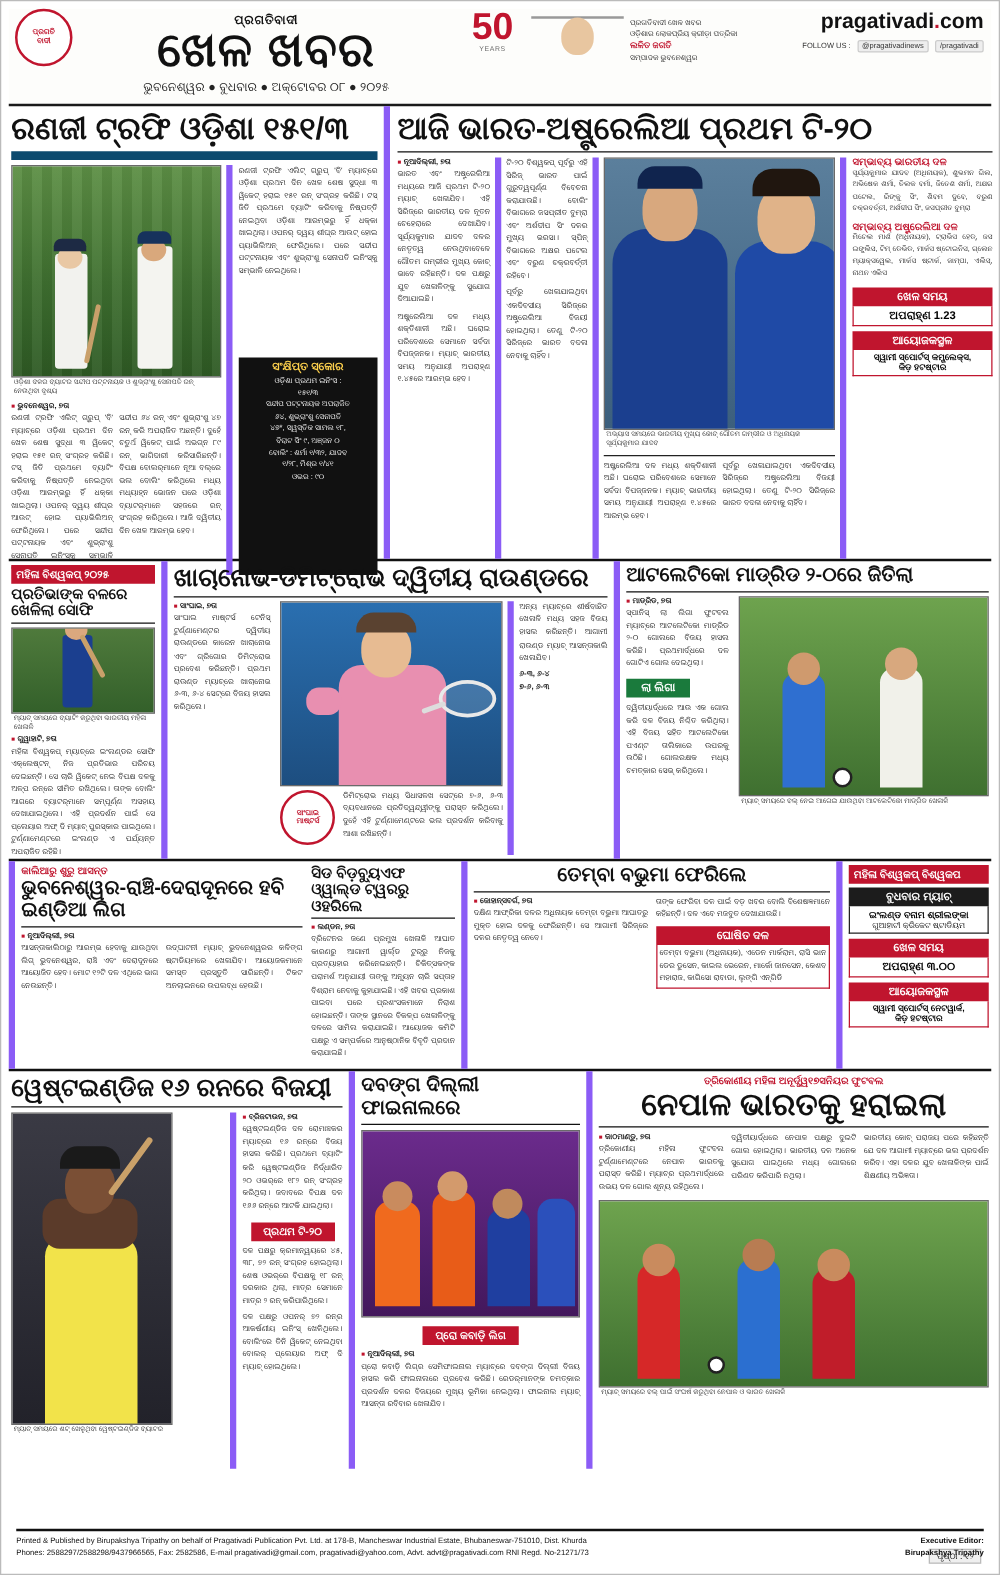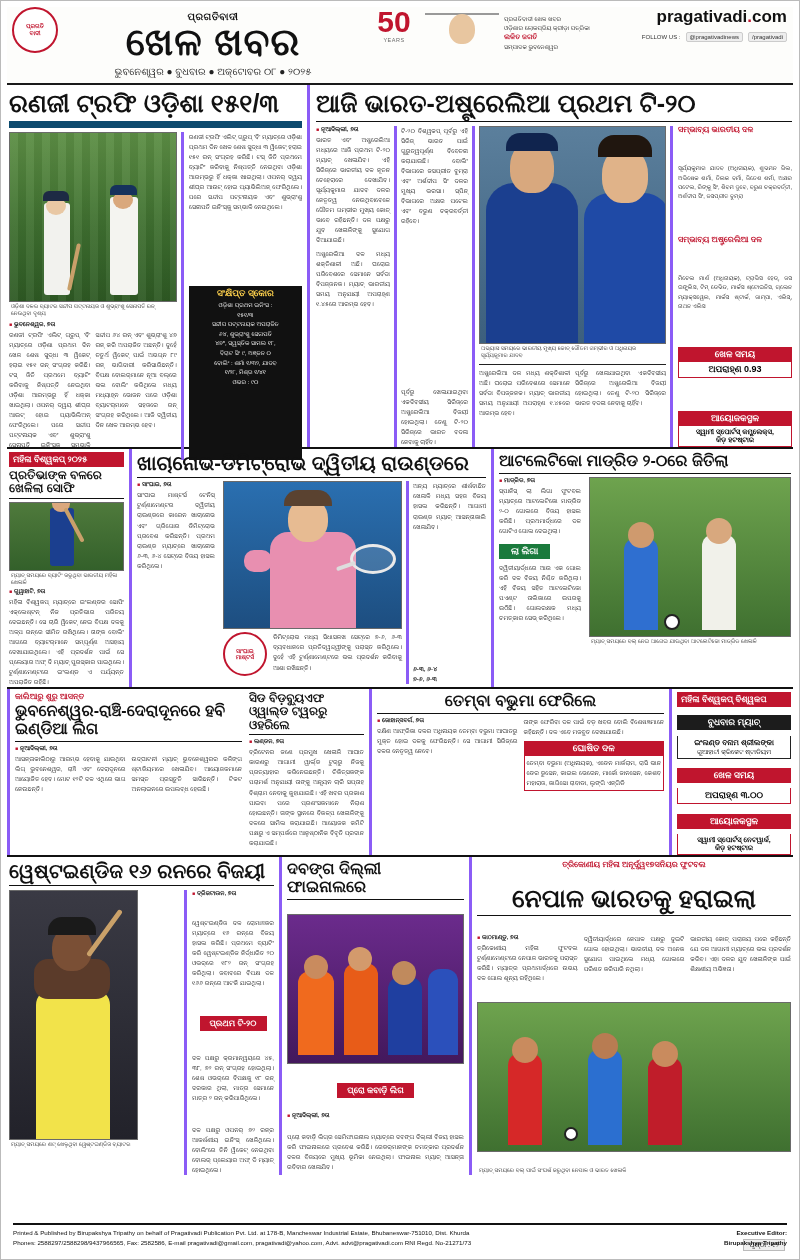--- a/index.html
+++ b/index.html
@@ -88,21 +88,21 @@
   .mh-site { font-size: 17px; font-weight: bold; color:#111; }
   .mh-site .dot { color:#c0152e; }
   .mh-follow { font-size: 6px; color:#333; margin-top:5px; display:flex; gap:5px; align-items:center;}
   .mh-follow .chip { background:#eee; border:1px solid #ccc; padding:1px 3px; border-radius:2px;}
   .mh-pg {
     position:absolute; right:8px; bottom:2px;
     font-size:7px; background:#efefef; border:1px solid #bbb; padding:1px 5px;
   }
   .row { display: flex; }
   .col { display: flex; flex-direction: column; }
-  .sep-v { border-left: 3px solid #8b5cf6; justify-content: space-between; }
+  .sep-v { border-left: 5px solid #8b5cf6; }
   .sep-h { border-top: 1px solid #222; }
 
   .hd {
     font-weight: bold; color:#111; line-height: 1.12;
   }
   .hd-xl { font-size: 25px; }
   .hd-lg { font-size: 20px; }
   .hd-md { font-size: 16px; }
   .hd-sm { font-size: 12px; }
 
@@ -294,21 +294,21 @@
         </div>
 
         <div class="col sep-v" style="width:122px; padding-left:5px;">
           <div class="hd" style="font-size:8px; color:#c0152e;">ସମ୍ଭାବ୍ୟ ଭାରତୀୟ ଦଳ</div>
           <div class="body-text" style="font-size:5.8px;">ସୂର୍ଯ୍ୟକୁମାର ଯାଦବ (ଅଧିନାୟକ), ଶୁଭମନ ଗିଲ, ଅଭିଷେକ ଶର୍ମା, ତିଲକ ବର୍ମା, ଜିତେଶ ଶର୍ମା, ଅକ୍ଷର ପଟେଲ, ରିଙ୍କୁ ସିଂ, ଶିବମ ଦୁବେ, ବରୁଣ ଚକ୍ରବର୍ତ୍ତୀ, ଅର୍ଶଦୀପ ସିଂ, ଜସପ୍ରୀତ ବୁମ୍ରା</div>
           <div class="hd" style="font-size:8px; color:#c0152e; margin-top:5px;">ସମ୍ଭାବ୍ୟ ଅଷ୍ଟ୍ରେଲିଆ ଦଳ</div>
           <div class="body-text" style="font-size:5.8px;">ମିଚେଲ ମାର୍ଶ (ଅଧିନାୟକ), ଟ୍ରାଭିସ ହେଡ୍, ଜସ ଇଙ୍ଗ୍ଲିସ, ଟିମ୍ ଡେଭିଡ, ମାର୍କସ ଷ୍ଟୋଇନିସ, ଗ୍ଲେନ ମ୍ୟାକ୍ସୱେଲ, ମାର୍କସ ଷ୍ଟାର୍କ, ଜାମ୍ପା, ଏଲିସ୍, ନାଥନ ଏଲିସ</div>
 
           <div style="margin-top:6px;">
             <div class="bar-red">ଖେଳ ସମୟ</div>
-            <div style="border:1px solid #c0152e; border-top:none; text-align:center; font-size:9px; font-weight:bold; padding:2px 0;">ଅପରାହ୍ଣ 0.93</div>
+            <div style="border:1px solid #c0152e; border-top:none; text-align:center; font-size:9px; font-weight:bold; padding:2px 0;">ଅପରାହ୍ଣ 1.23</div>
           </div>
           <div style="margin-top:4px;">
             <div class="bar-red">ଆୟୋଜକସ୍ଥଳ</div>
             <div style="border:1px solid #c0152e; border-top:none; text-align:center; font-size:7px; font-weight:bold; padding:2px 2px; white-space:pre-line;">ସ୍ୱାମୀ ସ୍ପୋର୍ଟସ୍ କମ୍ପ୍ଲେକ୍ସ,
 କିଡ଼ ହଟଷ୍ଟାର</div>
           </div>
         </div>
       </div>
     </div>
   </div>

